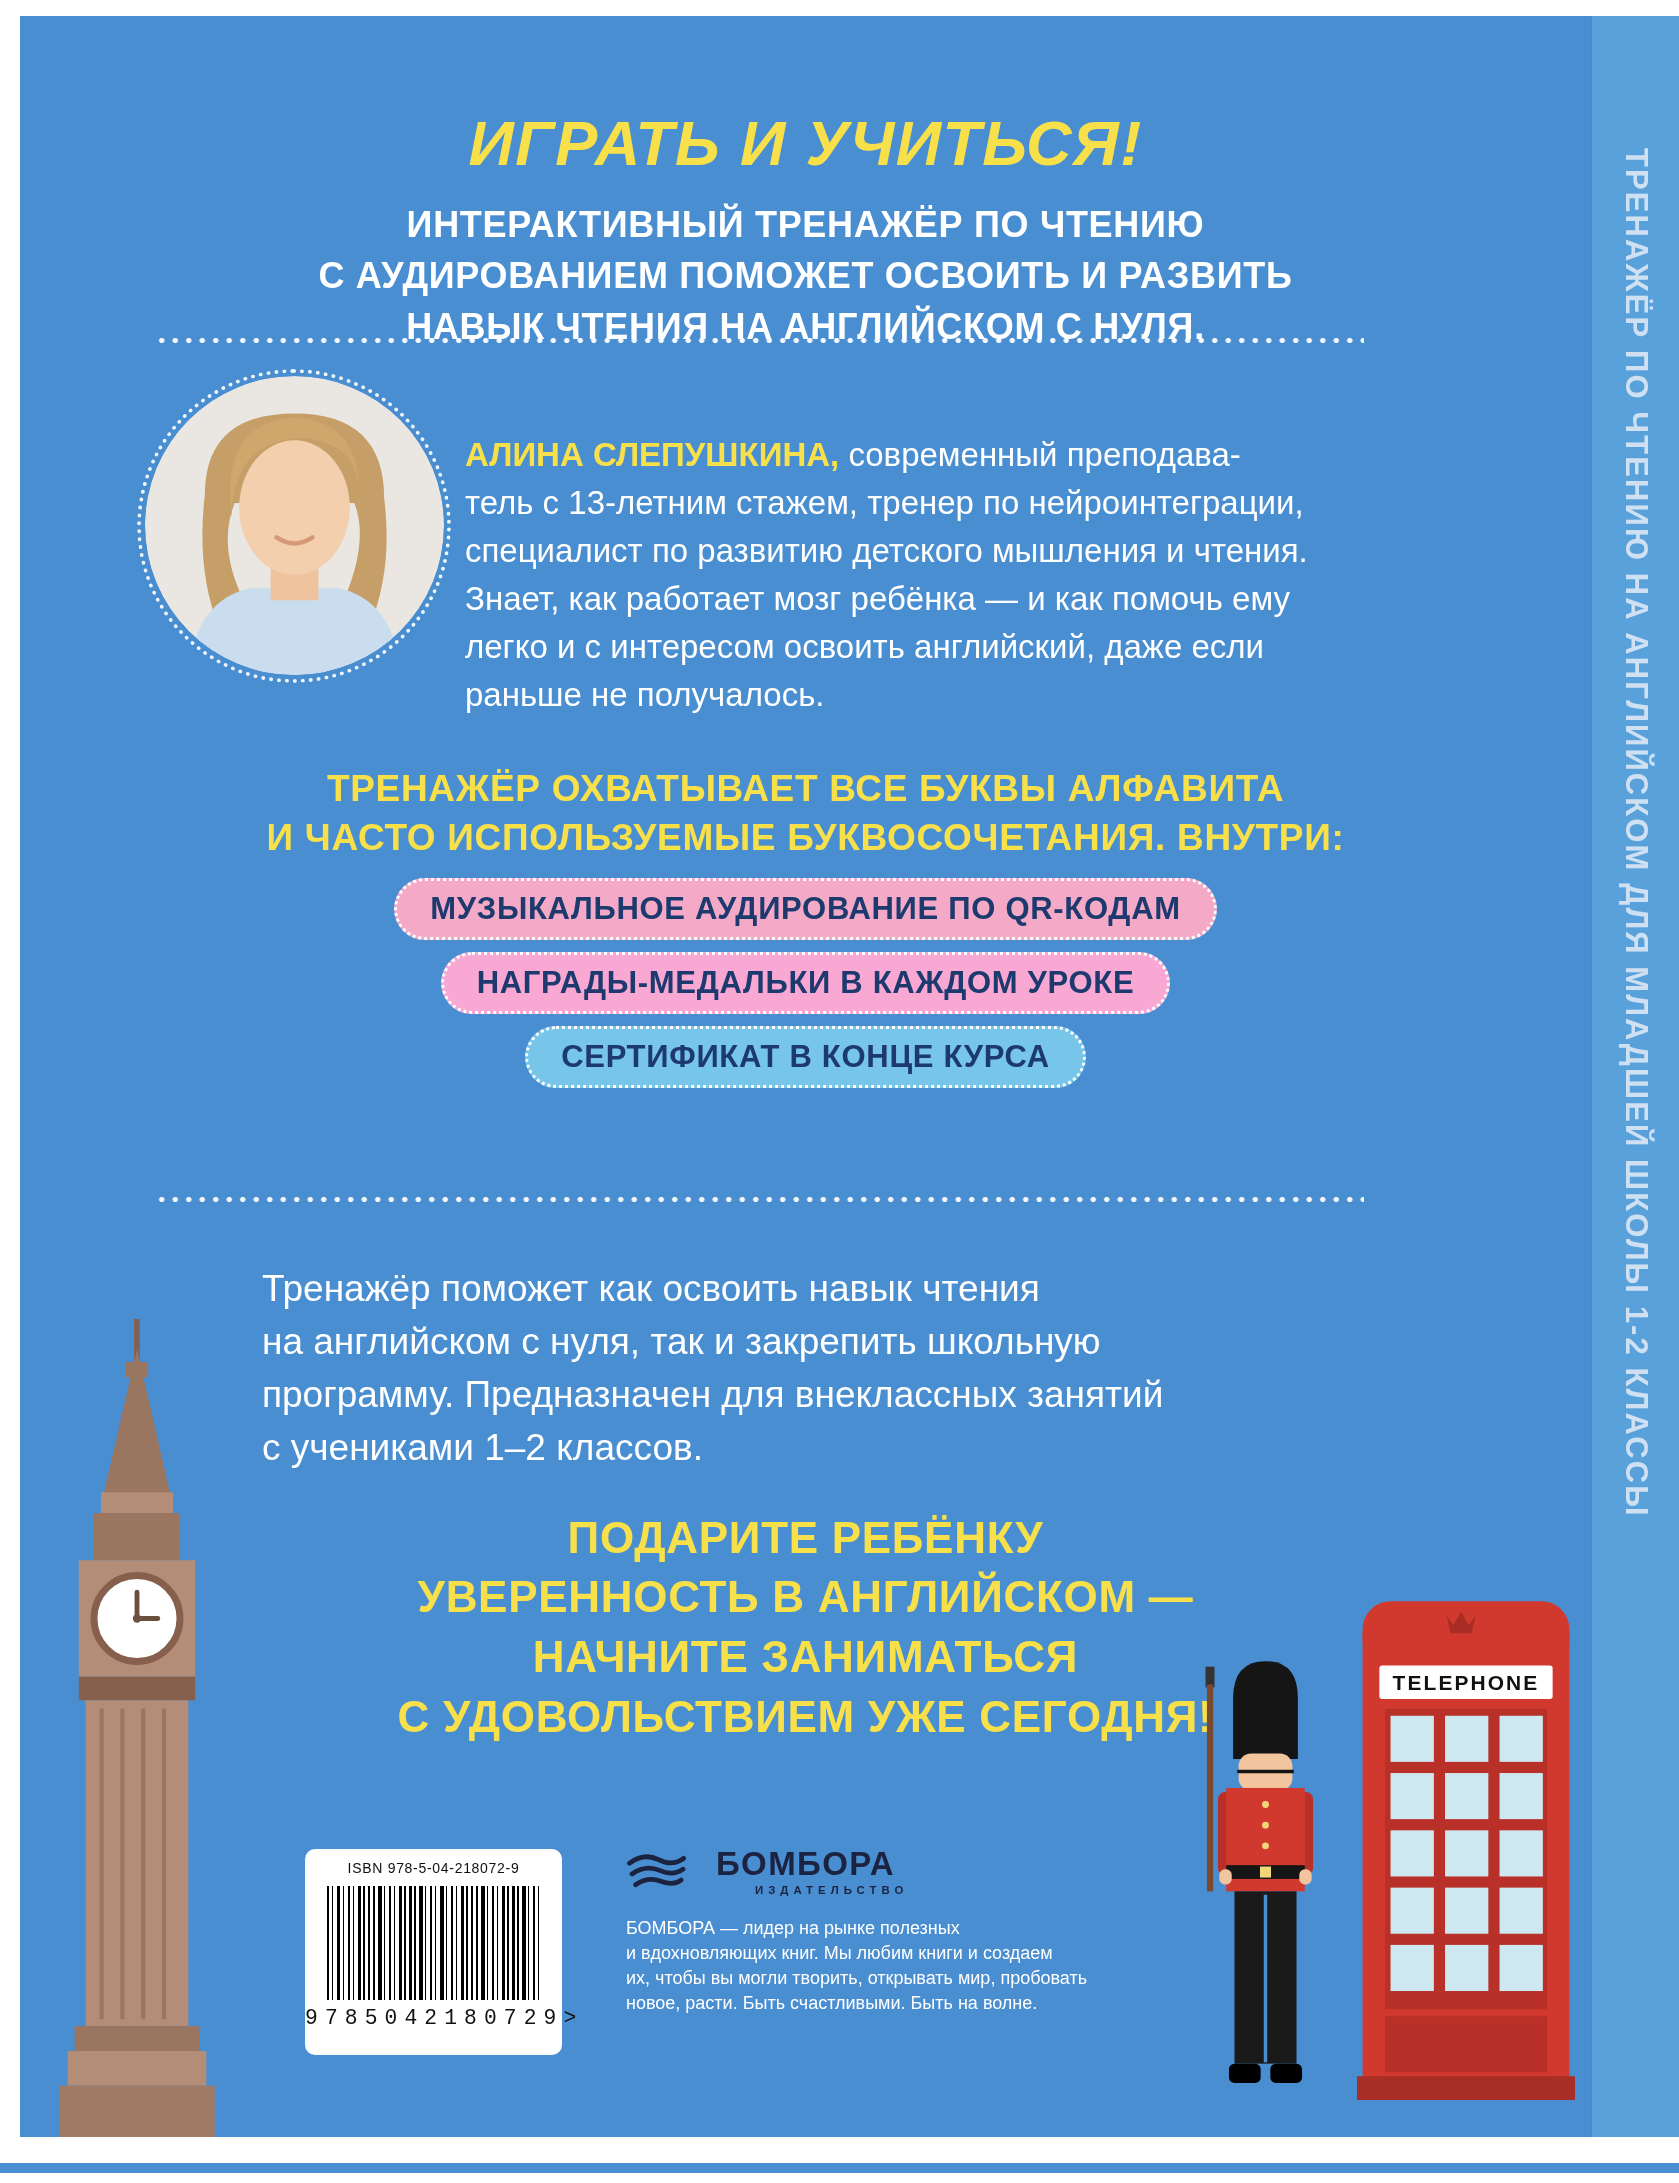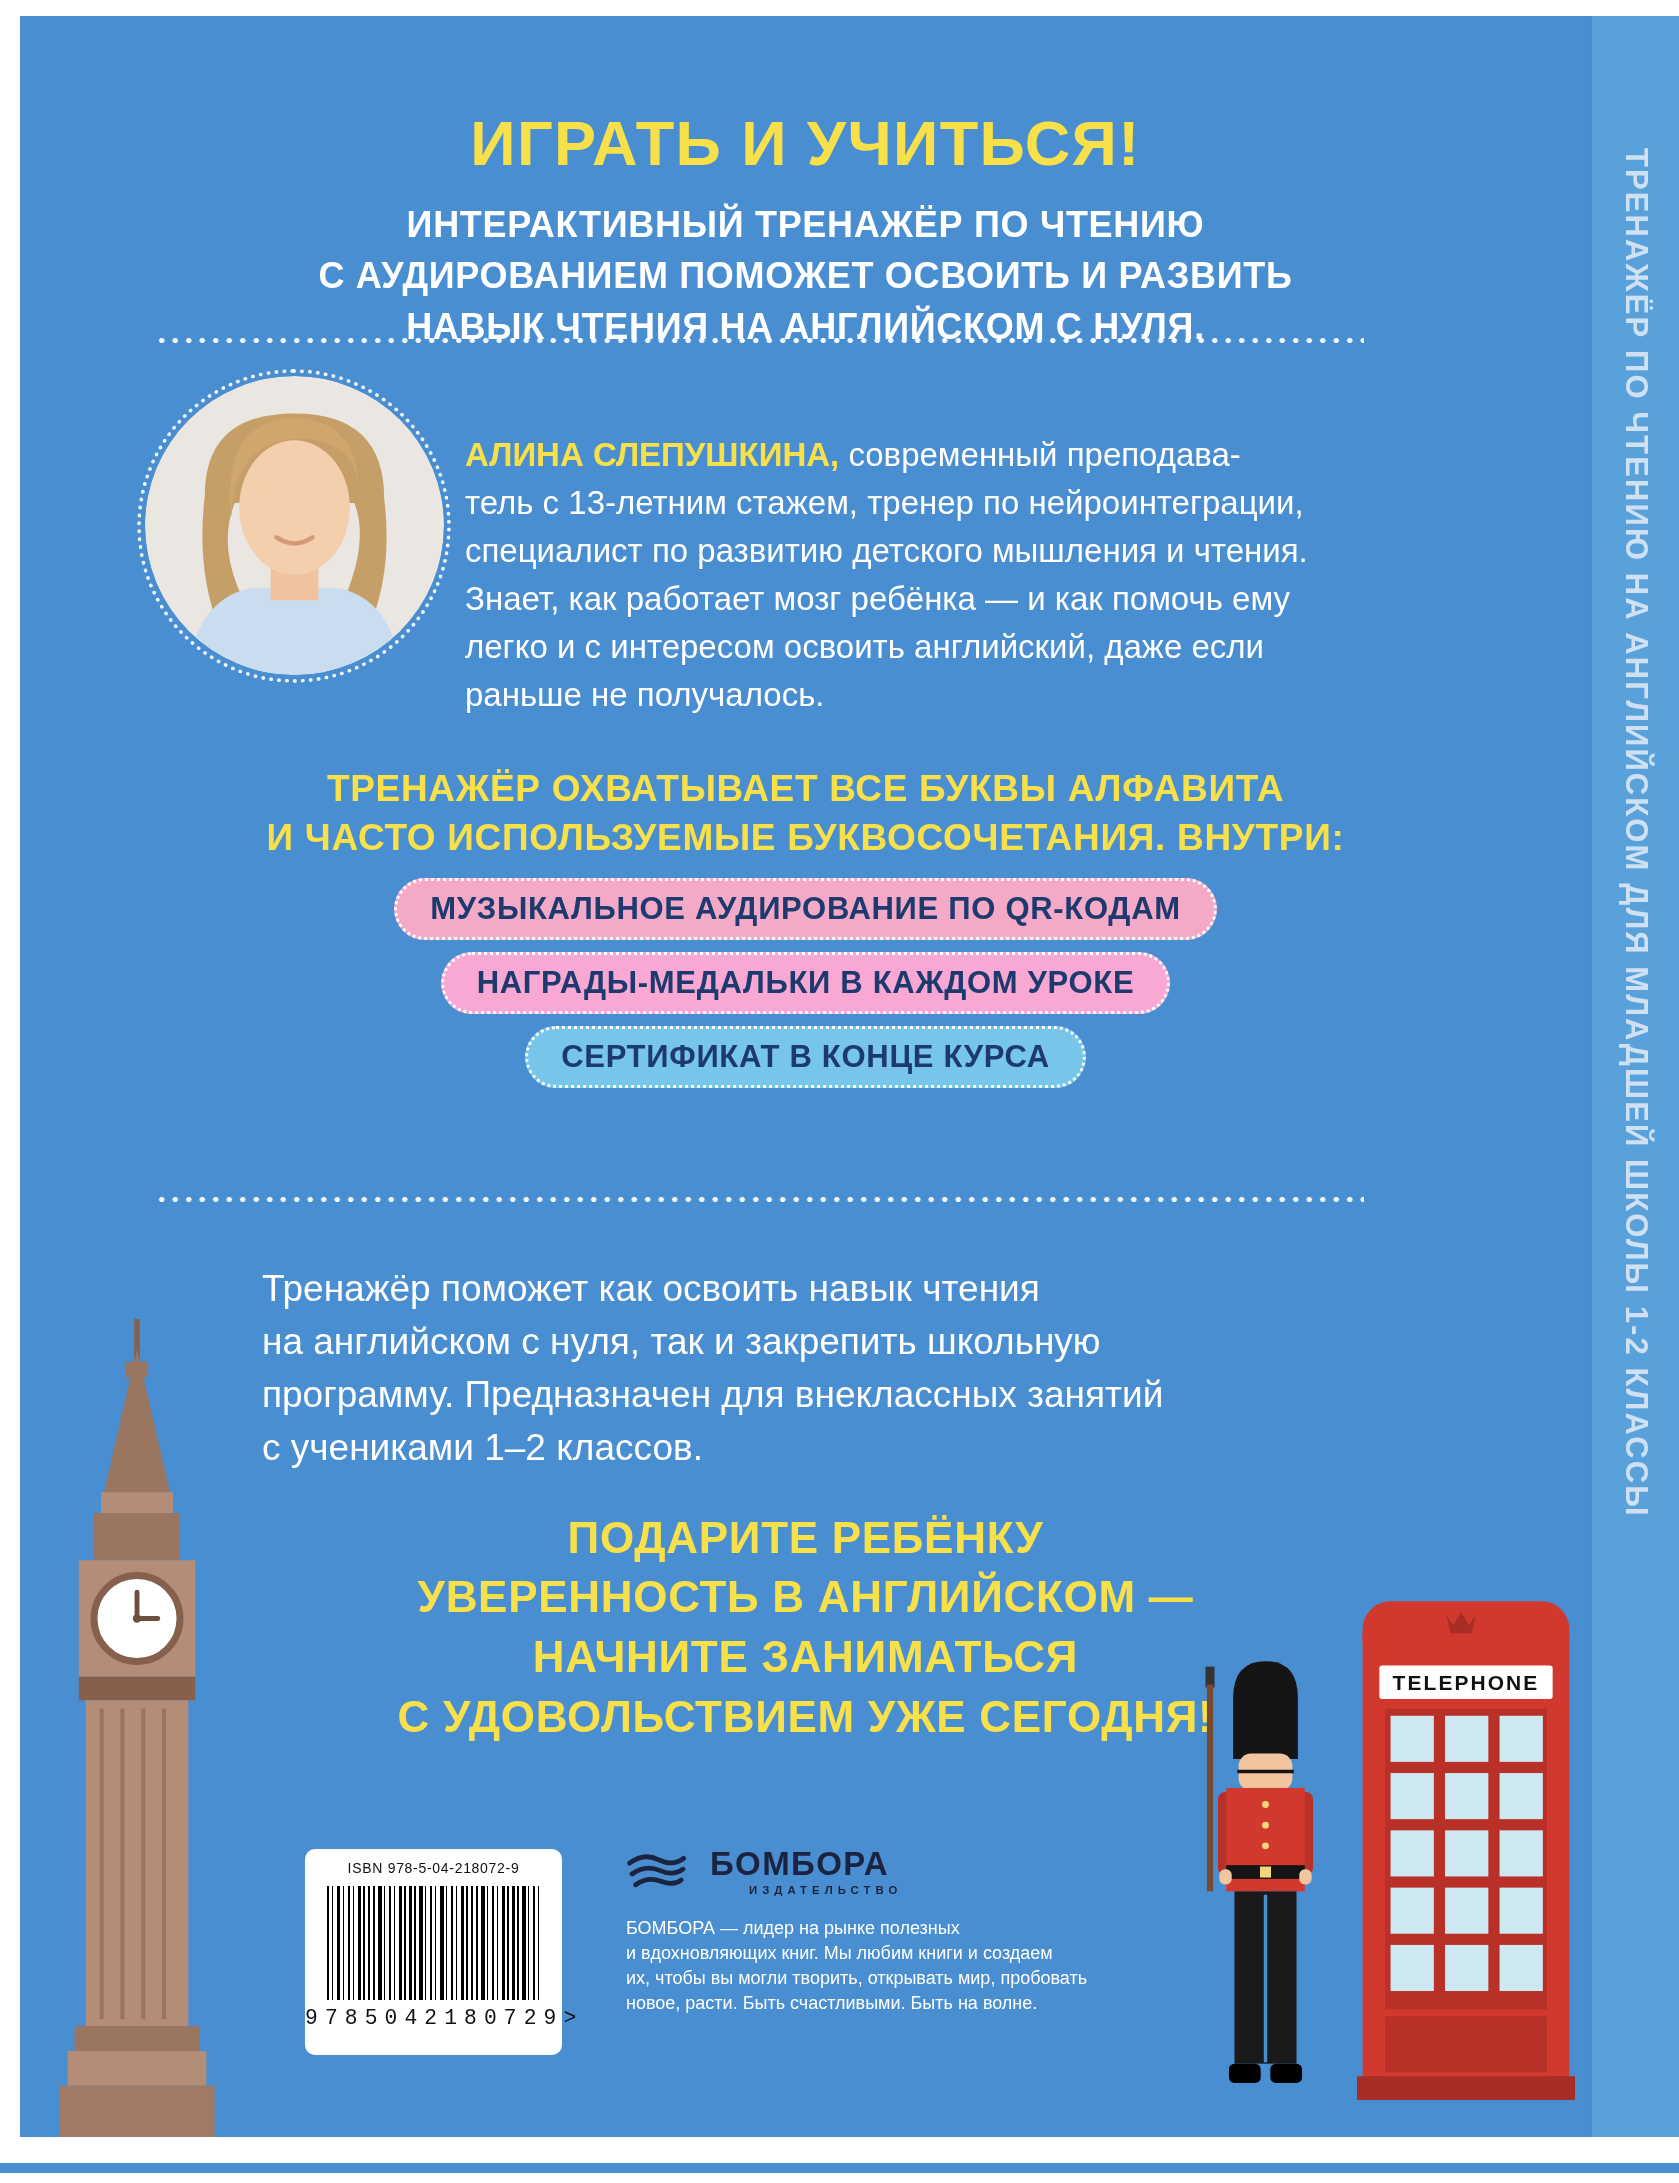--- a/index.html
+++ b/index.html
@@ -11,21 +11,21 @@
   
   .spine{position:absolute;left:1591px;top:15.6px;width:88px;height:2121px;background:#58a1da;overflow:hidden;border-left:1.4px solid rgba(28,74,128,0.25);}
   .spine-text{writing-mode:vertical-rl;font-size:31px;font-weight:bold;letter-spacing:2.1px;color:#cfe0f2;width:88px;line-height:88px;padding-top:132px;box-sizing:border-box;white-space:nowrap;text-align:left;}
 
   
   .edge-line{position:absolute;left:0;top:2163px;width:1679px;height:10px;background:#4a8ed2;}
 
   .center{left:0;right:0;text-align:center;}
   .pre{white-space:pre-line;}
 
-  .headline{position:absolute;top:91px;font-size:63px;font-weight:bold;color:#f8e04a;letter-spacing:1.4px;}
+  .headline{position:absolute;top:91px;font-size:63px;font-weight:bold;color:#f8e04a;letter-spacing:1.4px;font-style:italic;}
   .subheadline{position:absolute;top:183px;font-size:36px;font-weight:bold;color:#ffffff;line-height:1.42;letter-spacing:0.7px;}
 
   .divider{position:absolute;left:135px;width:1209px;height:7.1px;background-image:radial-gradient(circle,rgba(255,255,255,0.95) 2.3px,transparent 3px);background-size:13.5px 7.1px;background-repeat:repeat-x;}
   .divider-1{top:321px;}
   .divider-2{top:1180px;}
 
   .avatar{position:absolute;left:117px;top:353px;width:299px;height:299px;border:4.3px dotted rgba(255,255,255,0.92);border-radius:50%;padding:3.6px;box-sizing:content-box;}
   .avatar svg{width:299px;height:299px;border-radius:50%;display:block;}
 
   .author-text{position:absolute;left:445px;top:382px;width:960px;font-size:33px;line-height:1.46;color:#ffffff;}
@@ -44,21 +44,21 @@
   .bigben{position:absolute;left:19px;bottom:0;width:196px;height:818px;}
   .guard{position:absolute;left:1173px;bottom:32px;width:145px;height:448px;}
   .phonebox{position:absolute;left:1333px;bottom:30px;width:226px;height:510px;}
 
   .barcode-box{position:absolute;left:285px;top:1833px;width:257px;height:206px;background:#ffffff;border-radius:10px;text-align:center;padding-top:11.4px;box-sizing:border-box;}
   .isbn{font-size:14px;color:#111111;letter-spacing:0.7px;}
   .bars{margin:10px auto 5.7px auto;width:213px;height:114px;background:repeating-linear-gradient(90deg,#000 0 2.1px,#fff 2.1px 5px,#000 5px 6.4px,#fff 6.4px 10px,#000 10px 13.5px,#fff 13.5px 15.6px,#000 15.6px 17px,#fff 17px 20.6px);}
   .barcode-number{font-size:21.3px;color:#111111;letter-spacing:7.1px;font-family:"Liberation Mono",monospace;}
 
   .publisher{position:absolute;left:606px;top:1831px;width:512px;}
-  .publisher-logo-row{display:flex;align-items:center;gap:24px;}
+  .publisher-logo-row{display:flex;align-items:center;gap:30px;}
   .publisher-names{display:flex;flex-direction:column;}
   .publisher-name{font-size:33px;font-weight:bold;color:#1c2340;letter-spacing:1.4px;line-height:1;}
   .publisher-tagline{font-size:11.4px;font-weight:bold;color:#1c2340;letter-spacing:5px;margin-top:4.3px;margin-left:39px;}
   .publisher-blurb{margin-top:20px;font-size:18px;color:#ffffff;line-height:1.4;}
 </style>
 </head>
 <body>
 
 <div id="page">
 

